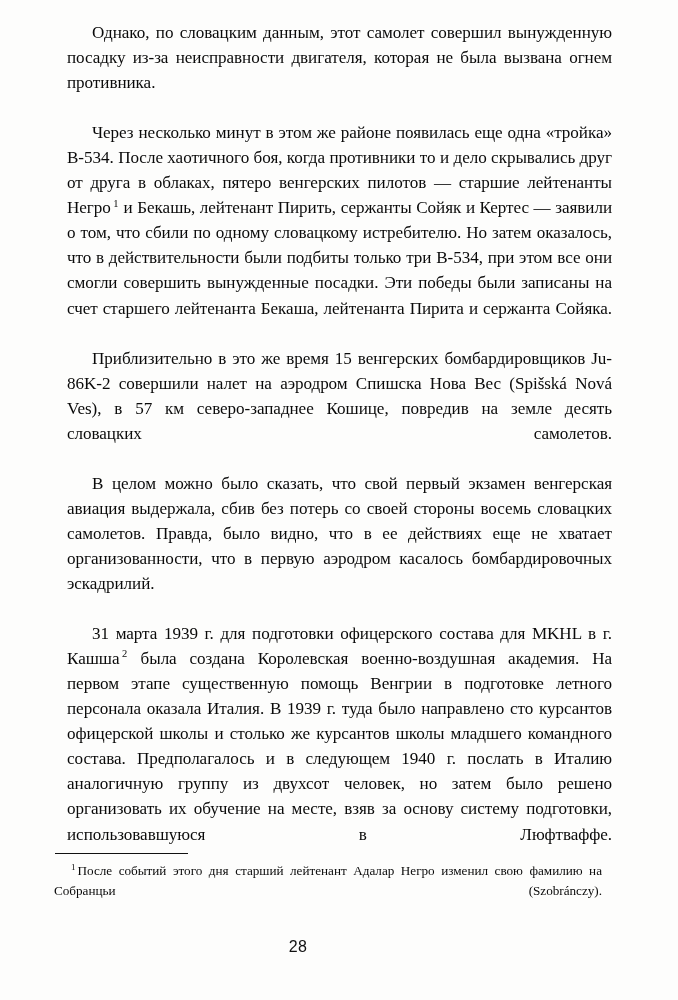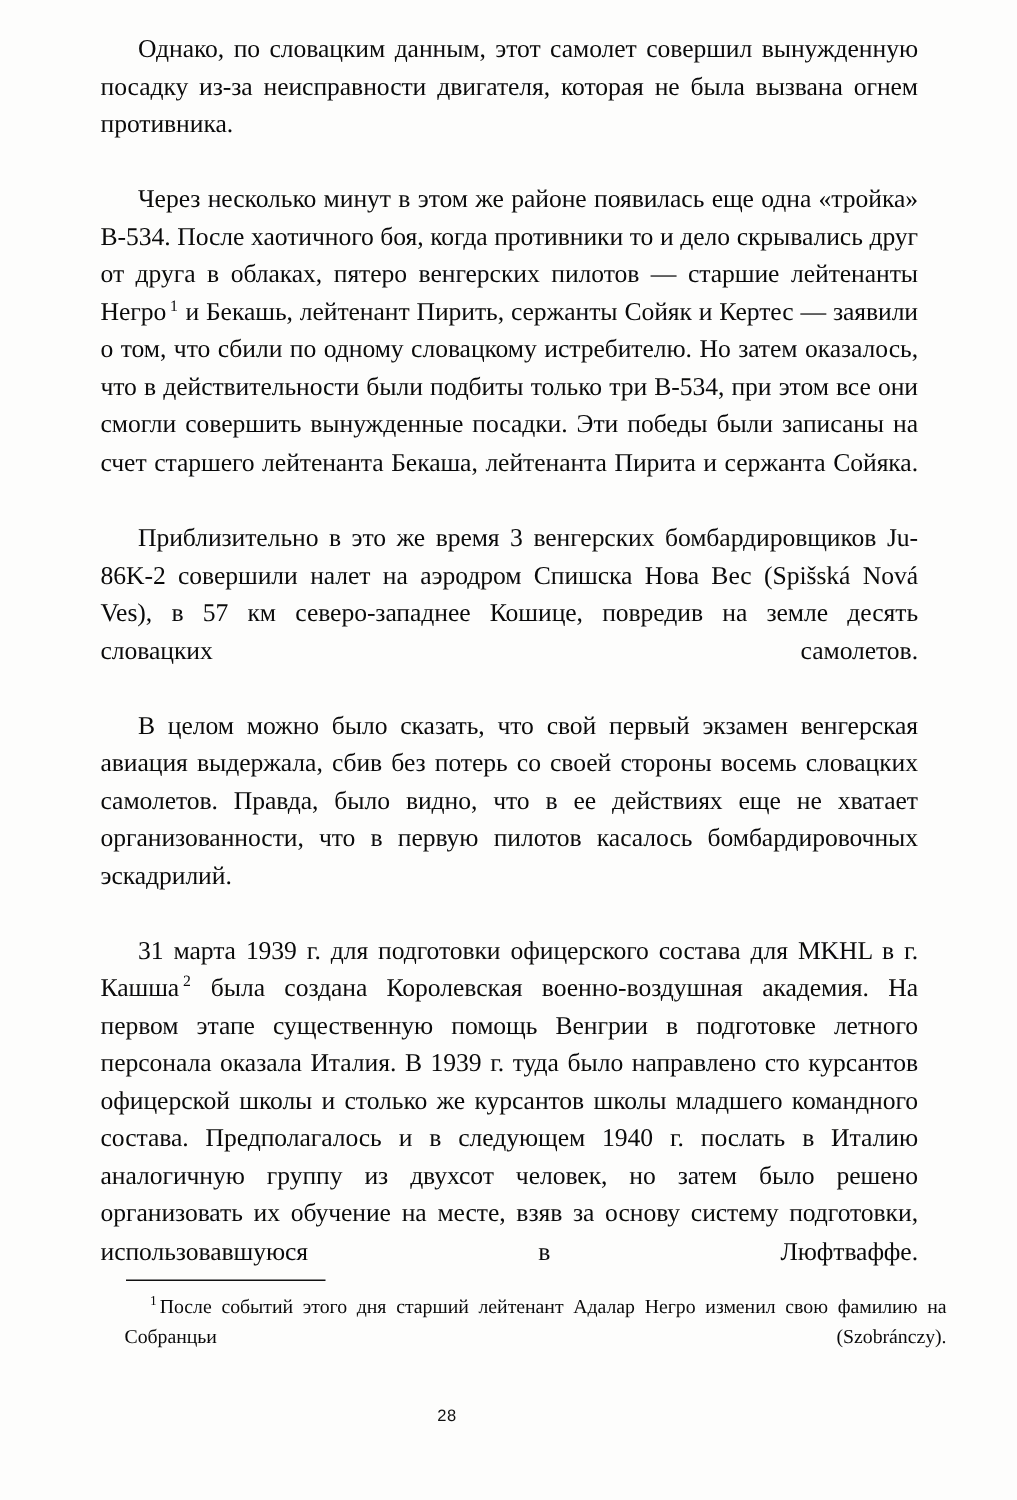--- a/index.html
+++ b/index.html
@@ -45,21 +45,21 @@
   }
   sup.fnmark {
     font-size: 10.5px;
     vertical-align: super;
     line-height: 0;
     padding-left: 2.5px;
     padding-right: 0.5px;
   }
   .footnotes {
     position: absolute;
-    left: 83px;
+    left: 54px;
     top: 853px;
     width: 548px;
   }
   .fn-rule {
     width: 133px;
     height: 0;
     border-top: 1.6px solid #111;
     margin: 0 0 7px 1px;
   }
   p.footnote {
@@ -81,39 +81,39 @@
     line-height: 0;
     padding-right: 2px;
   }
   .folio {
     position: absolute;
     left: 0;
     top: 938px;
     width: 596px;
     text-align: center;
     font-family: "Liberation Sans", "DejaVu Sans", sans-serif;
-    font-size: 11px;
+    font-size: 16px;
     color: #111;
     letter-spacing: 0.3px;
   }
 </style>
 </head>
 <body>
 
 <div class="page">
 
   <div class="textblock">
 
     <p class="para"><span>Однако, по словацким данным, этот самолет совершил вынужденную посадку из-за неисправности двигателя, которая не была вызвана огнем противника.</span></p>
 
     <p class="para"><span>Через несколько минут в этом же районе появилась еще одна «тройка» В-534. После хаотичного боя, когда противники то и дело скрывались друг от друга в облаках, пятеро венгерских пилотов — старшие лейтенанты Негро</span><sup class="fnmark">1</sup> <span>и Бекашь, лейтенант Пирить, сержанты Сойяк и Кертес — заявили о том, что сбили по одному словацкому истребителю. Но затем оказалось, что в действительности были подбиты только три В-534, при этом все они смогли совершить вынужденные посадки. Эти победы были записаны на счет старшего лейтенанта Бекаша, лейтенанта Пирита и сержанта Сойяка.</span></p>
 
-    <p class="para"><span>Приблизительно в это же время 3 венгерских бомбардировщиков Ju-86K-2 совершили налет на аэродром Спишска Нова Вес (Spišská Nová Ves), в 57 км северо-западнее Кошице, повредив на земле десять словацких самолетов.</span></p>
+    <p class="para"><span>Приблизительно в это же время 15 венгерских бомбардировщиков Ju-86K-2 совершили налет на аэродром Спишска Нова Вес (Spišská Nová Ves), в 57 км северо-западнее Кошице, повредив на земле десять словацких самолетов.</span></p>
 
-    <p class="para"><span>В целом можно было сказать, что свой первый экзамен венгерская авиация выдержала, сбив без потерь со своей стороны восемь словацких самолетов. Правда, было видно, что в ее действиях еще не хватает организованности, что в первую пилотов касалось бомбардировочных эскадрилий.</span></p>
+    <p class="para"><span>В целом можно было сказать, что свой первый экзамен венгерская авиация выдержала, сбив без потерь со своей стороны восемь словацких самолетов. Правда, было видно, что в ее действиях еще не хватает организованности, что в первую аэродром касалось бомбардировочных эскадрилий.</span></p>
 
     <p class="para"><span>31 марта 1939 г. для подготовки офицерского состава для MKHL в г. Кашша</span><sup class="fnmark">2</sup> <span>была создана Королевская военно-воздушная академия. На первом этапе существенную помощь Венгрии в подготовке летного персонала оказала Италия. В 1939 г. туда было направлено сто курсантов офицерской школы и столько же курсантов школы младшего командного состава. Предполагалось и в следующем 1940 г. послать в Италию аналогичную группу из двухсот человек, но затем было решено организовать их обучение на месте, взяв за основу систему подготовки, использовавшуюся в Люфтваффе.</span></p>
 
 
   </div>
 
   <div class="footnotes">
     <div class="fn-rule"></div>
 
     <p class="footnote"><sup>1</sup><span>После событий этого дня старший лейтенант Адалар Негро изменил свою фамилию на Собранцьи (Szobránczy).</span></p>

